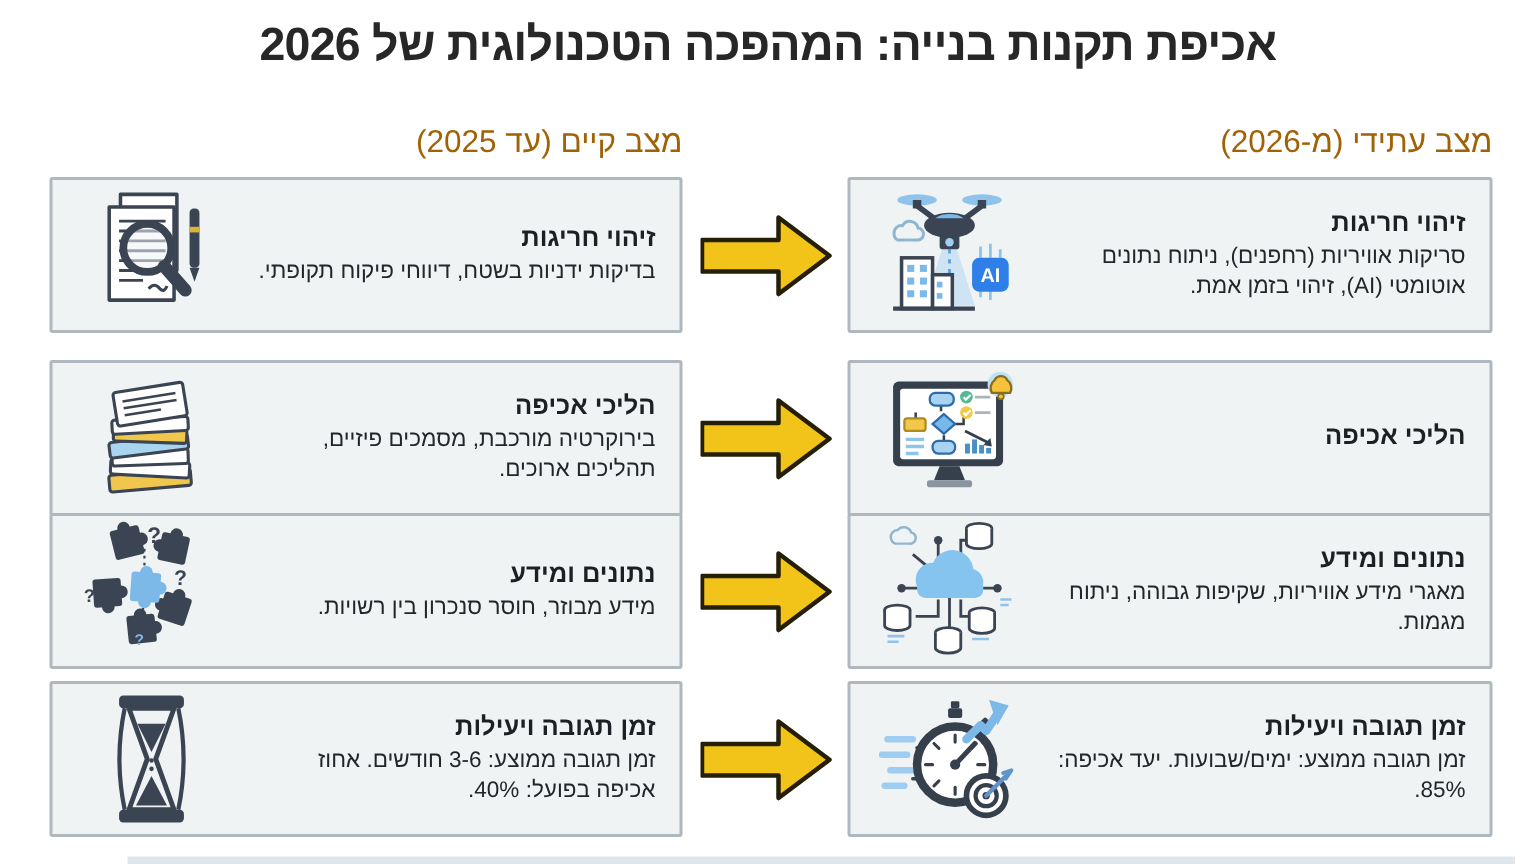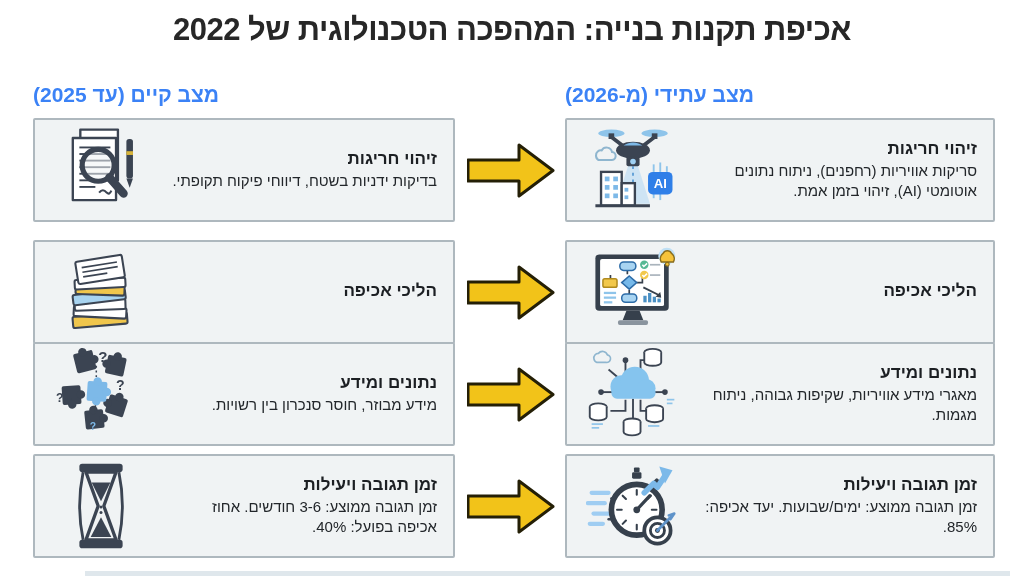--- a/index.html
+++ b/index.html
@@ -7,22 +7,22 @@
     width:1024px;height:576px;background:#ffffff;overflow:hidden;
     font-family:"Liberation Sans","DejaVu Sans",sans-serif;
   }
   .canvas{position:relative;width:1024px;height:576px;background:#ffffff;}
 
   .page-title{
     position:absolute;top:12px;left:0;width:1024px;text-align:center;
     font-size:31px;font-weight:800;color:#272727;letter-spacing:-.5px;margin:0;
   }
   .col-header{
-    position:absolute;top:83px;text-align:left;
-    font-size:21px;font-weight:700;color:#3b82f6;
+    position:absolute;top:83px;text-align:right;
+    font-size:21px;font-weight:400;color:#a16207;
   }
   .col-header.current{left:33px;width:422px;}
   .col-header.future{left:565px;width:430px;}
 
   .row{position:absolute;left:0;width:1024px;height:108px;}
   .row-0{top:118px}.row-1{top:240px}.row-2{top:342px}.row-3{top:454px}
 
   .card{
     position:absolute;top:0;height:104px;
     background:#f0f3f4;border:2px solid #aeb8be;border-radius:2px;
@@ -45,21 +45,21 @@
   .bottom-bar{
     position:absolute;left:85px;top:571px;width:925px;height:5px;
     background:#dfe7ec;
   }
 </style>
 </head>
 <body>
 
 <div class="canvas">
 
-  <h1 class="page-title" dir="rtl">אכיפת תקנות בנייה: המהפכה הטכנולוגית של 2022</h1>
+  <h1 class="page-title" dir="rtl">אכיפת תקנות בנייה: המהפכה הטכנולוגית של 2026</h1>
 
   <div class="col-header current" dir="rtl">מצב קיים (עד 2025)</div>
   <div class="col-header future" dir="rtl">מצב עתידי (מ-2026)</div>
 
   <div class="row row-0">
     <div class="card current">
       <div class="card-icon">
         <svg viewBox="0 0 100 100">
           <g fill="#ffffff" stroke="#3b4452" stroke-width="2.5" stroke-linejoin="round">
             <rect x="28" y="7" width="40" height="54"></rect>
@@ -155,20 +155,21 @@
               <rect x="24" y="14" width="50" height="24" rx="2" fill="#ffffff"></rect>
               <line x1="30" y1="21" x2="68" y2="21" stroke-width="1.8"></line>
               <line x1="30" y1="26" x2="68" y2="26" stroke-width="1.8"></line>
               <line x1="30" y1="31" x2="56" y2="31" stroke-width="1.8"></line>
             </g>
           </g>
         </svg>
       </div>
       <div class="card-text">
         <div class="card-title">הליכי אכיפה</div>
+        <div class="card-desc">בירוקרטיה מורכבת, מסמכים פיזיים, תהליכים ארוכים.</div>
       </div>
     </div>
 
     <svg class="arrow" viewBox="0 0 88 57">
       <polygon points="1,18 52,18 52,3 86,28.5 52,54 52,39 1,39" fill="#F2C319" stroke="#241F06" stroke-width="3" stroke-linejoin="round"></polygon>
     </svg>
 
     <div class="card future">
       <div class="card-icon">
         <svg viewBox="0 0 100 100">

